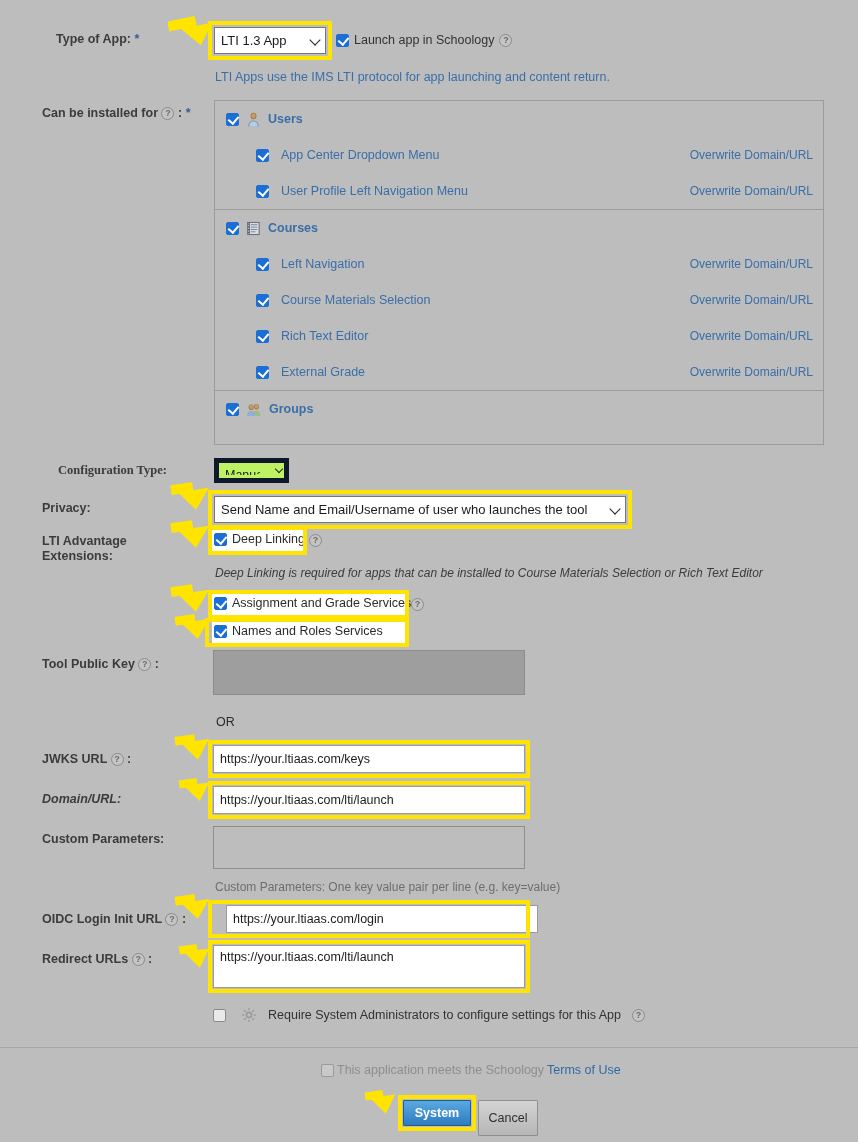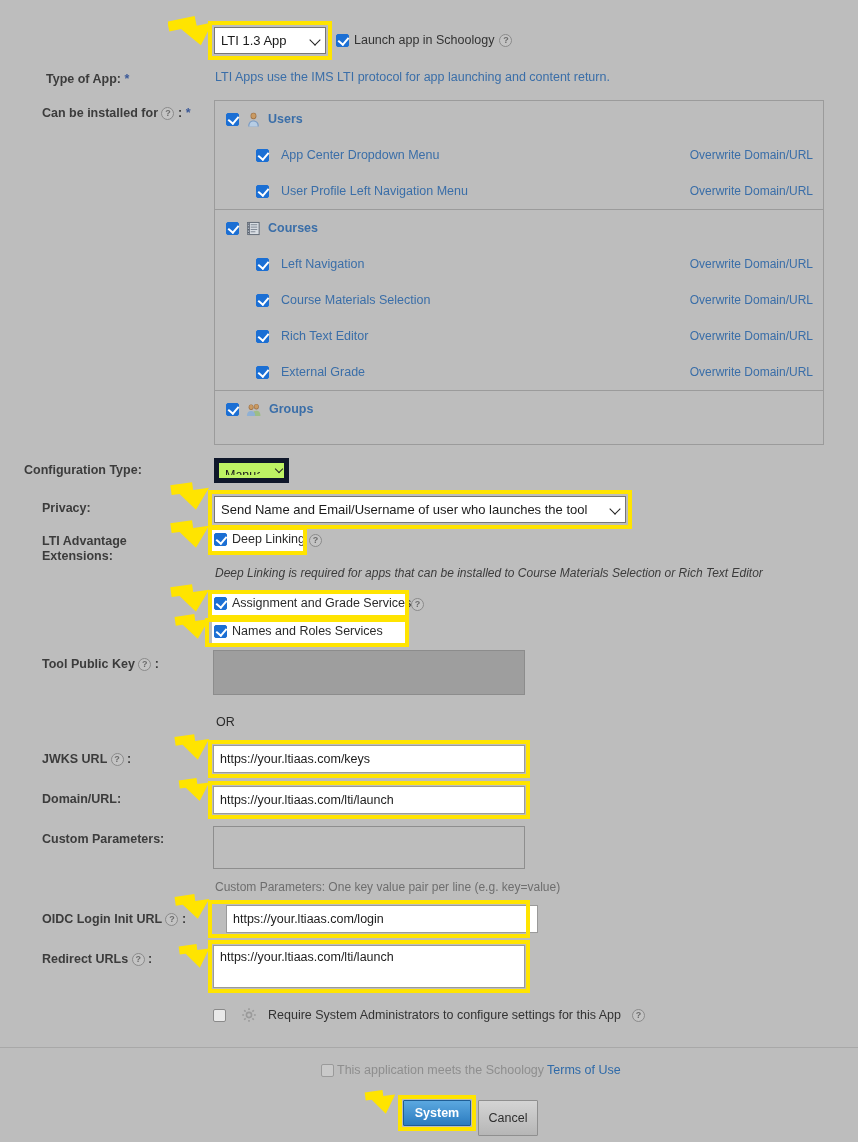--- a/index.html
+++ b/index.html
@@ -127,21 +127,21 @@
   }
   .tos-link { color:#2f6aa8; font-size:12.5px; }
 
   .divider { position:absolute; left:0; width:858px; height:1px; background:#a8a8a8; }
 </style>
 </head>
 <body>
 
 <div class="page">
 
-  <div class="row" style="left:46px; top:32px;margin-top:40px;">
+  <div class="row" style="left:56px; top:32px;">
     <span class="lbl">
       <span>Type of App:</span>
       <span class="req">*</span>
     </span>
   </div>
 
   <div class="selwrap" style="position:absolute; left:214px; top:27px;">
     <select class="sel" style="width:112px;">
       <option>LTI 1.3 App</option>
     </select>
@@ -245,21 +245,21 @@
             <ellipse cx="5.4" cy="5.6" rx="2.6" ry="2.9" fill="#9a6b3f"></ellipse>
             <ellipse cx="5.4" cy="5.4" rx="2" ry="2.4" fill="#c99a63"></ellipse>
             <path d="M1 15 C1 10.8 3.2 9.6 5.4 9.6 C7.6 9.6 9.8 10.8 9.8 15 Z" fill="#8fb0d4"></path>
           </svg>
         </span>
         <span class="gtitle">Groups</span>
       </div>
     </div>
   </div>
 
-  <div class="row" style="left:24px; top:463px;">
+  <div class="row" style="left:58px; top:463px;font-family:Liberation Serif, serif;">
     <span class="lbl">Configuration Type:</span>
   </div>
   <div class="selwrap" style="position:absolute; left:214px; top:458px;">
     <select class="sel grayed" style="width:75px; height:25px; font-size:12.5px;">
       <option>Manual</option>
     </select>
     <span class="caret" style="width:6px;height:6px;border-width:1.4px;"></span>
   </div>
 
   <div class="row" style="left:42px; top:501px;">
@@ -319,21 +319,21 @@
   <div class="row" style="left:42px; top:752px;">
     <span class="lbl">
       <span>JWKS URL</span>
       <span class="qmark">?</span>
       <span>:</span>
     </span>
   </div>
   <input type="text" class="tin" style="position: absolute; left: 213px; top: 745px; width: 312px; height: 28px;" value="https://your.ltiaas.com/keys">
   <div class="hl" style="left:208px; top:740px; width:322px; height:38px;"></div>
 
-  <div class="row" style="left:42px; top:792px;">
+  <div class="row" style="left:42px; top:792px;font-style:italic;">
     <span class="lbl">Domain/URL:</span>
   </div>
   <input type="text" class="tin" style="position: absolute; left: 213px; top: 786px; width: 312px; height: 28px;" value="https://your.ltiaas.com/lti/launch">
   <div class="hl" style="left:208px; top:781px; width:322px; height:38px;"></div>
 
   <div class="row" style="left:42px; top:832px;">
     <span class="lbl">Custom Parameters:</span>
   </div>
   <textarea class="tarea transparent" style="position: absolute; left: 213px; top: 826px; width: 312px; height: 43px;"></textarea>
   <div class="hint" style="left:215px; top:880px;">Custom Parameters: One key value pair per line (e.g. key=value)</div>

